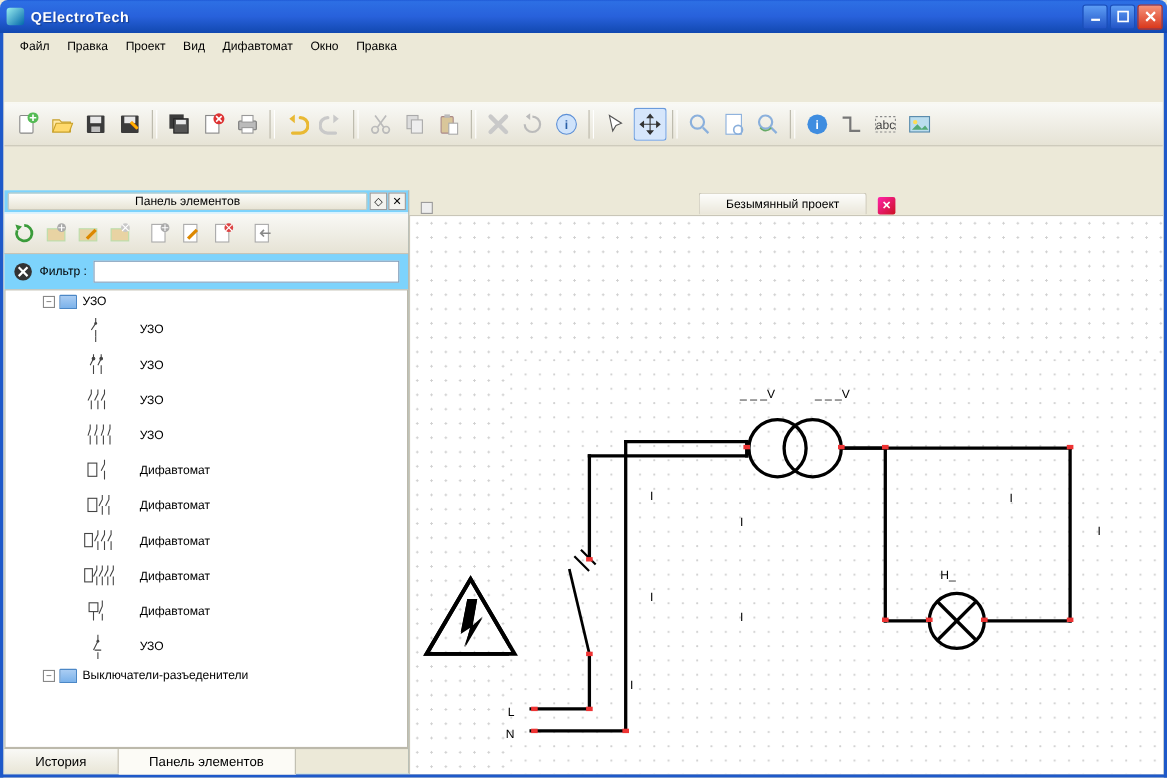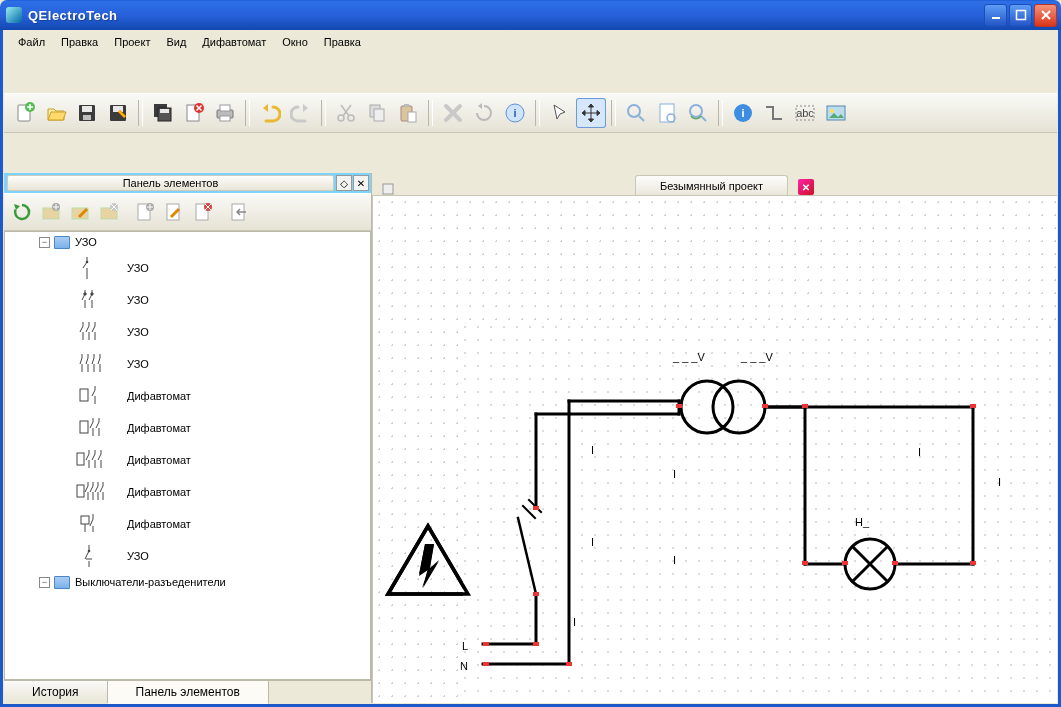--- a/index.html
+++ b/index.html
@@ -355,20 +355,28 @@
           </div>
         <div style="width:6px"></div>
         <div class="tbtn">
             <svg viewBox="0 0 22 22">
               <rect x="4" y="3" width="12" height="16" fill="#fff" stroke="#aaa"></rect>
               <path d="M18 11h-8M12 8l-3 3 3 3" fill="none" stroke="#888" stroke-width="1.5"></path>
             </svg>
           </div>
       </div>
 
+      <div class="filterrow">
+        <svg class="xicn" viewBox="0 0 18 18">
+            <circle cx="9" cy="9" r="8" fill="#333"></circle>
+            <path d="M5 5l8 8M13 5l-8 8" stroke="#fff" stroke-width="2"></path>
+          </svg>
+        <span>Фильтр :</span>
+        <input style="">
+      </div>
 
       <div class="treewrap">
         <div class="treegroup">
           <span class="exp">−</span>
             <span class="fld"></span>
           <span>УЗО</span>
         </div>
 
         <div class="treeitem">
             <span class="sym">

